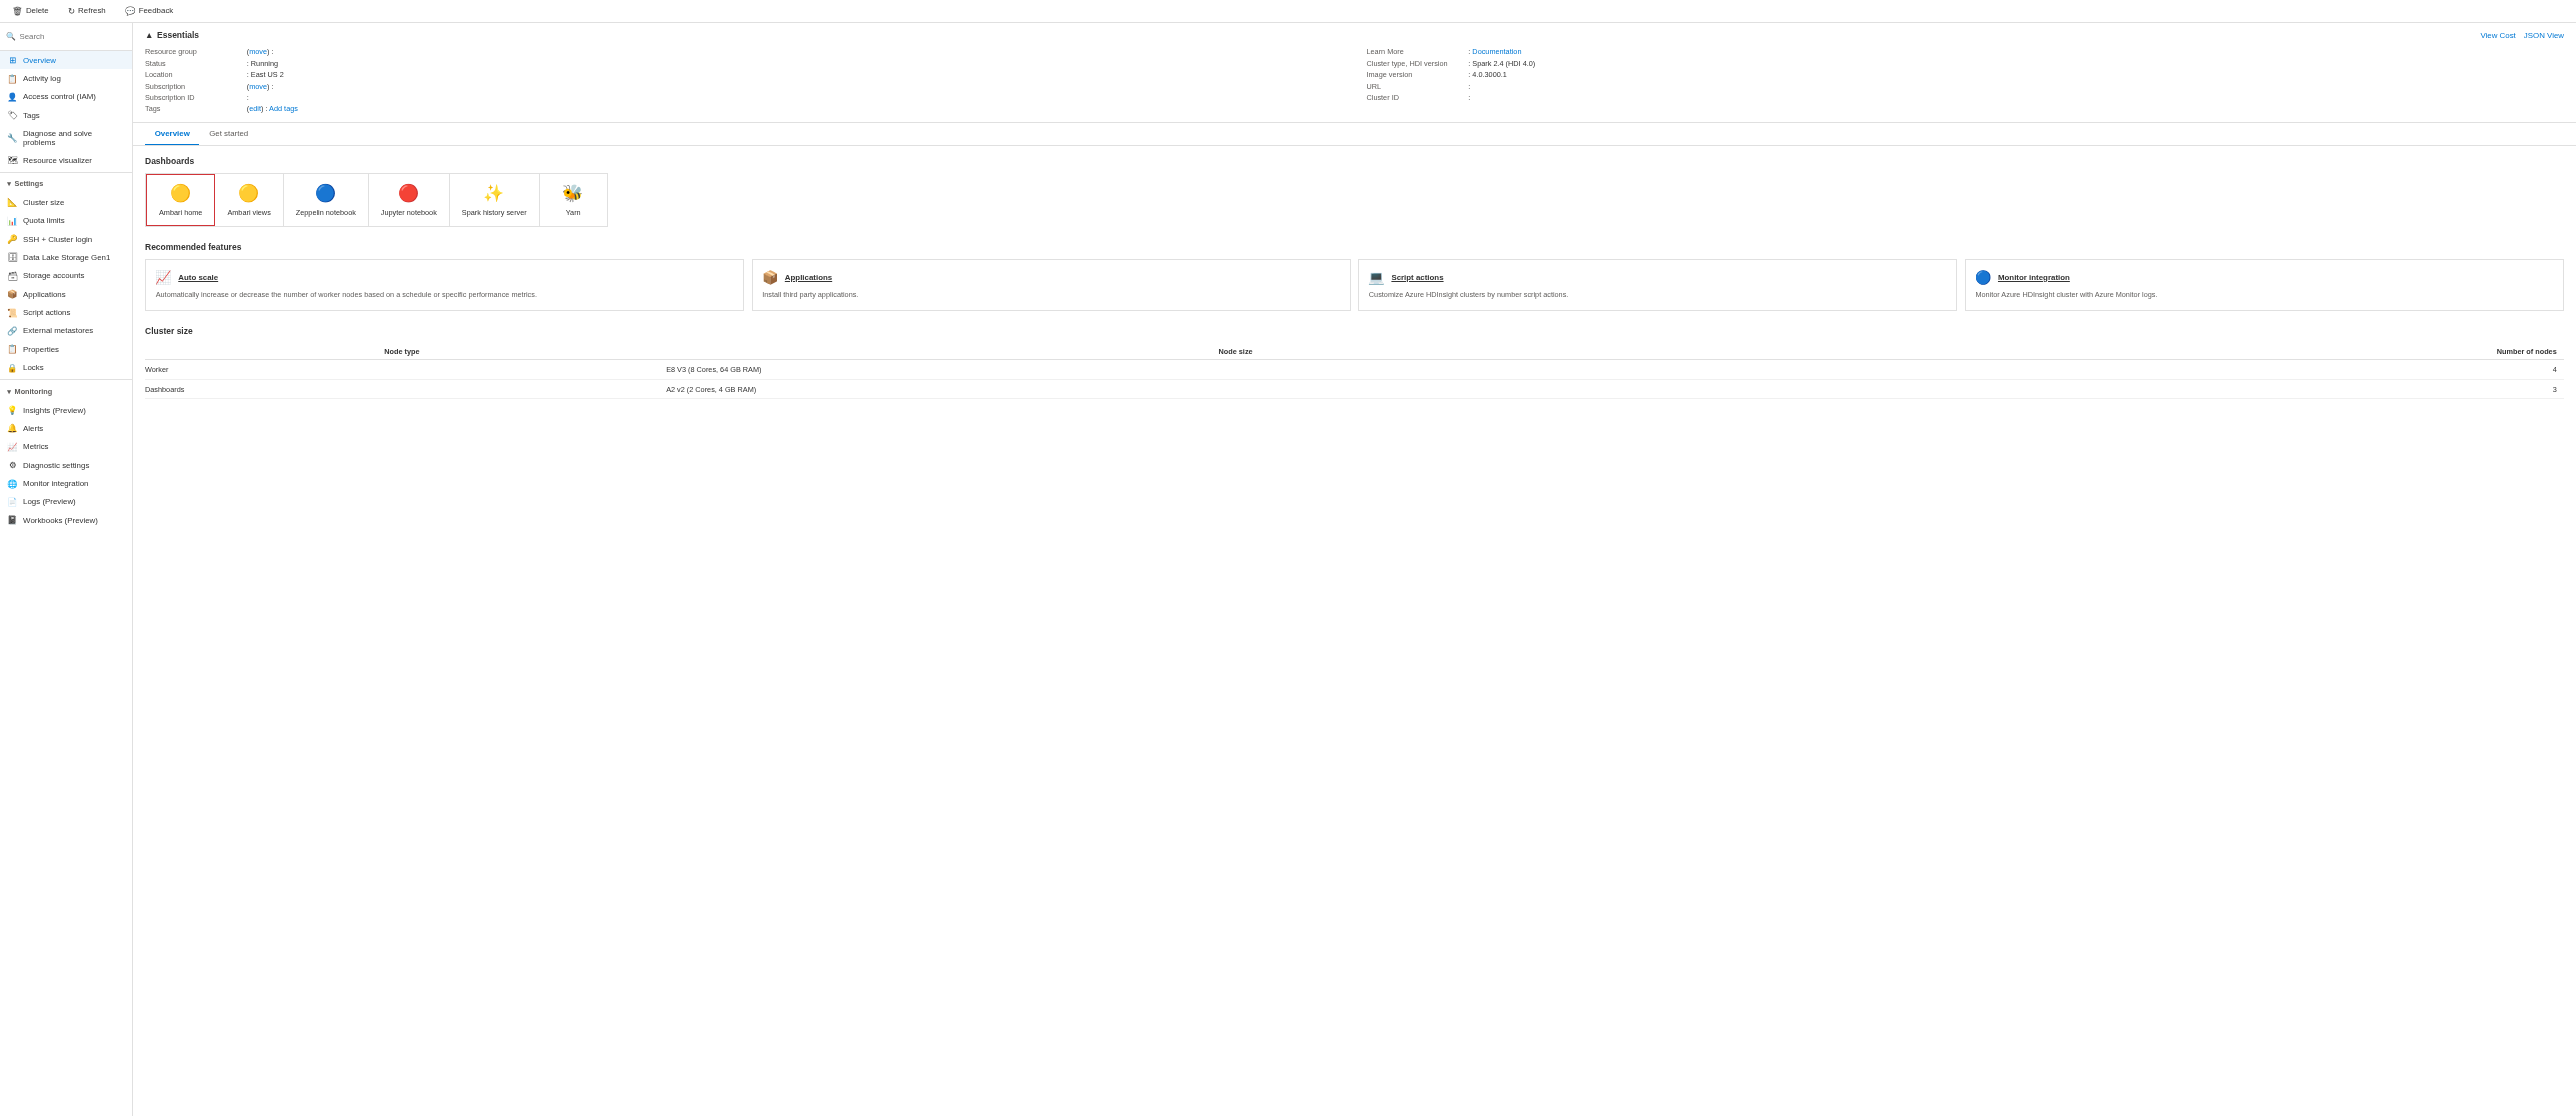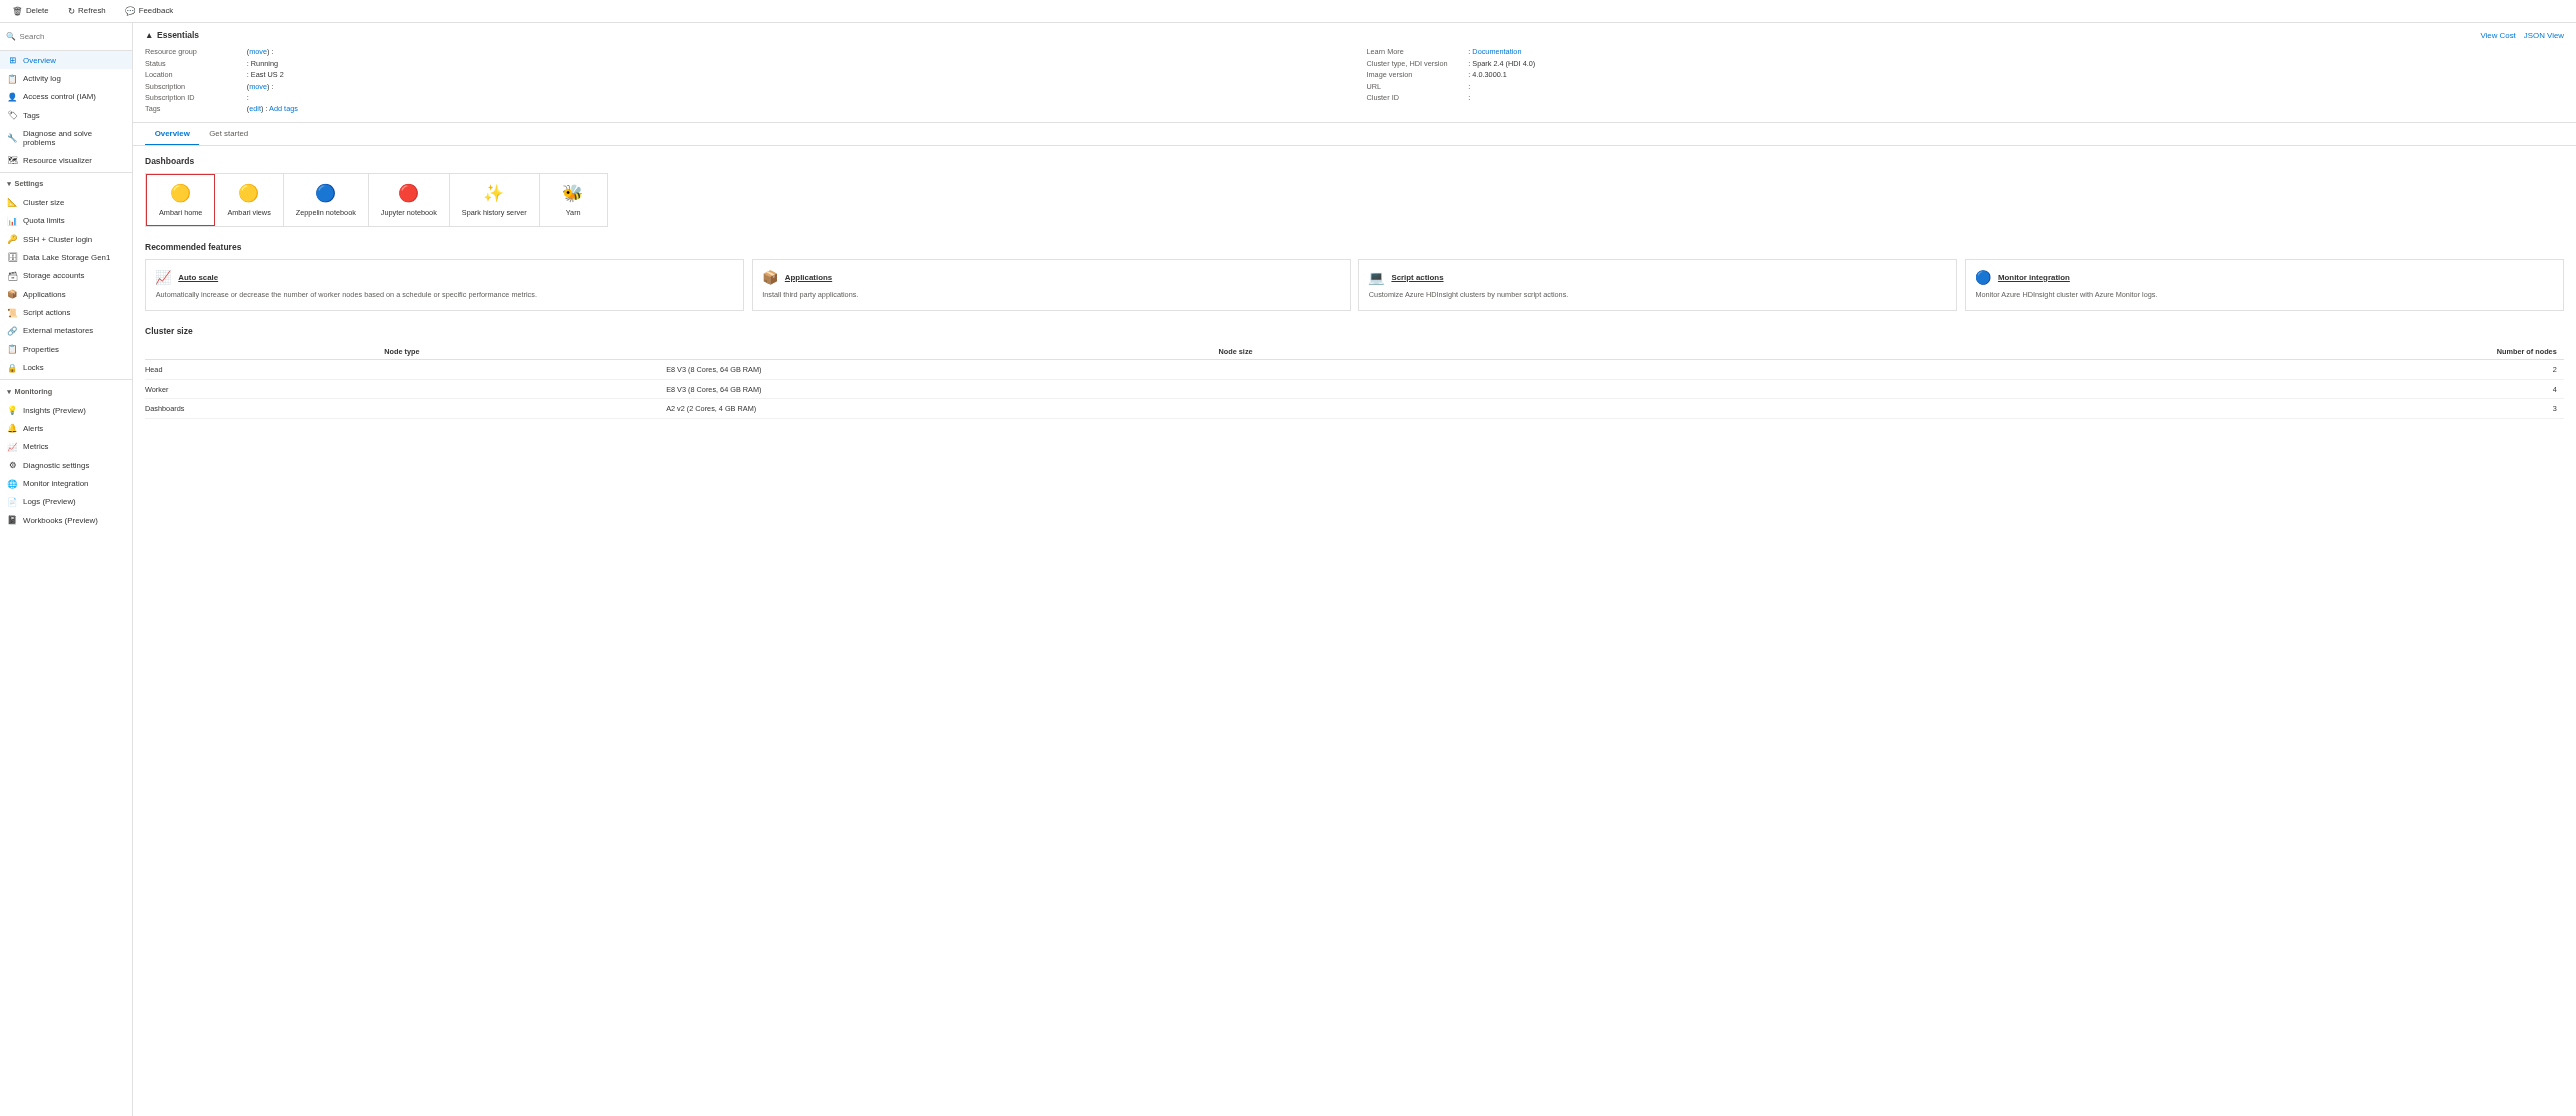--- a/index.html
+++ b/index.html
@@ -420,25 +420,20 @@
       <table class="cluster-table">
         <thead>
           <tr>
             <th>Node type</th>
             <th>Node size</th>
             <th class="right">Number of nodes</th>
           </tr>
         </thead>
         <tbody>
           <tr>
-            <td>Head</td>
-            <td>E8 V3 (8 Cores, 64 GB RAM)</td>
-            <td class="right">2</td>
-          </tr>
-          <tr>
             <td>Worker</td>
             <td>E8 V3 (8 Cores, 64 GB RAM)</td>
             <td class="right">4</td>
           </tr>
           <tr>
             <td>Dashboards</td>
             <td>A2 v2 (2 Cores, 4 GB RAM)</td>
             <td class="right">3</td>
           </tr>
         </tbody>

